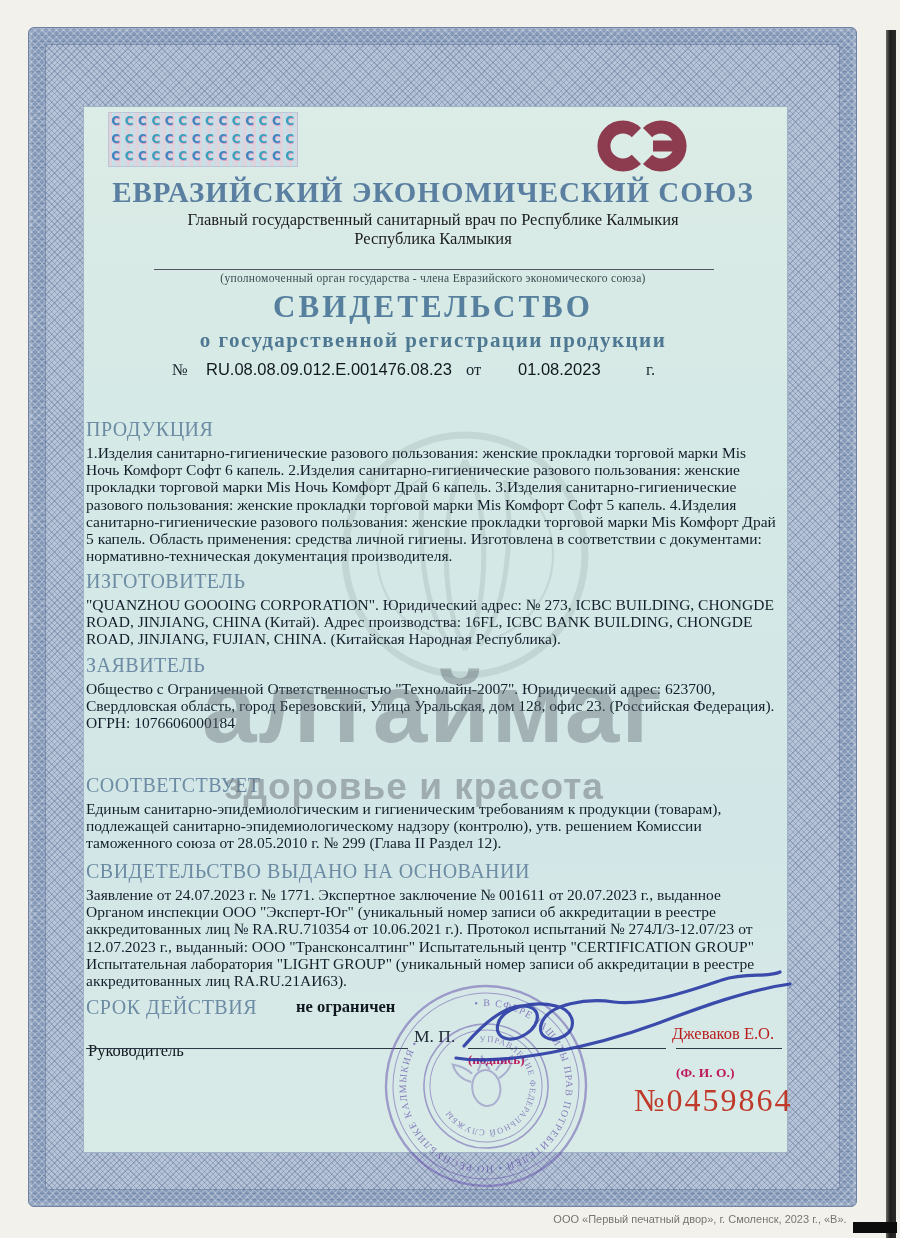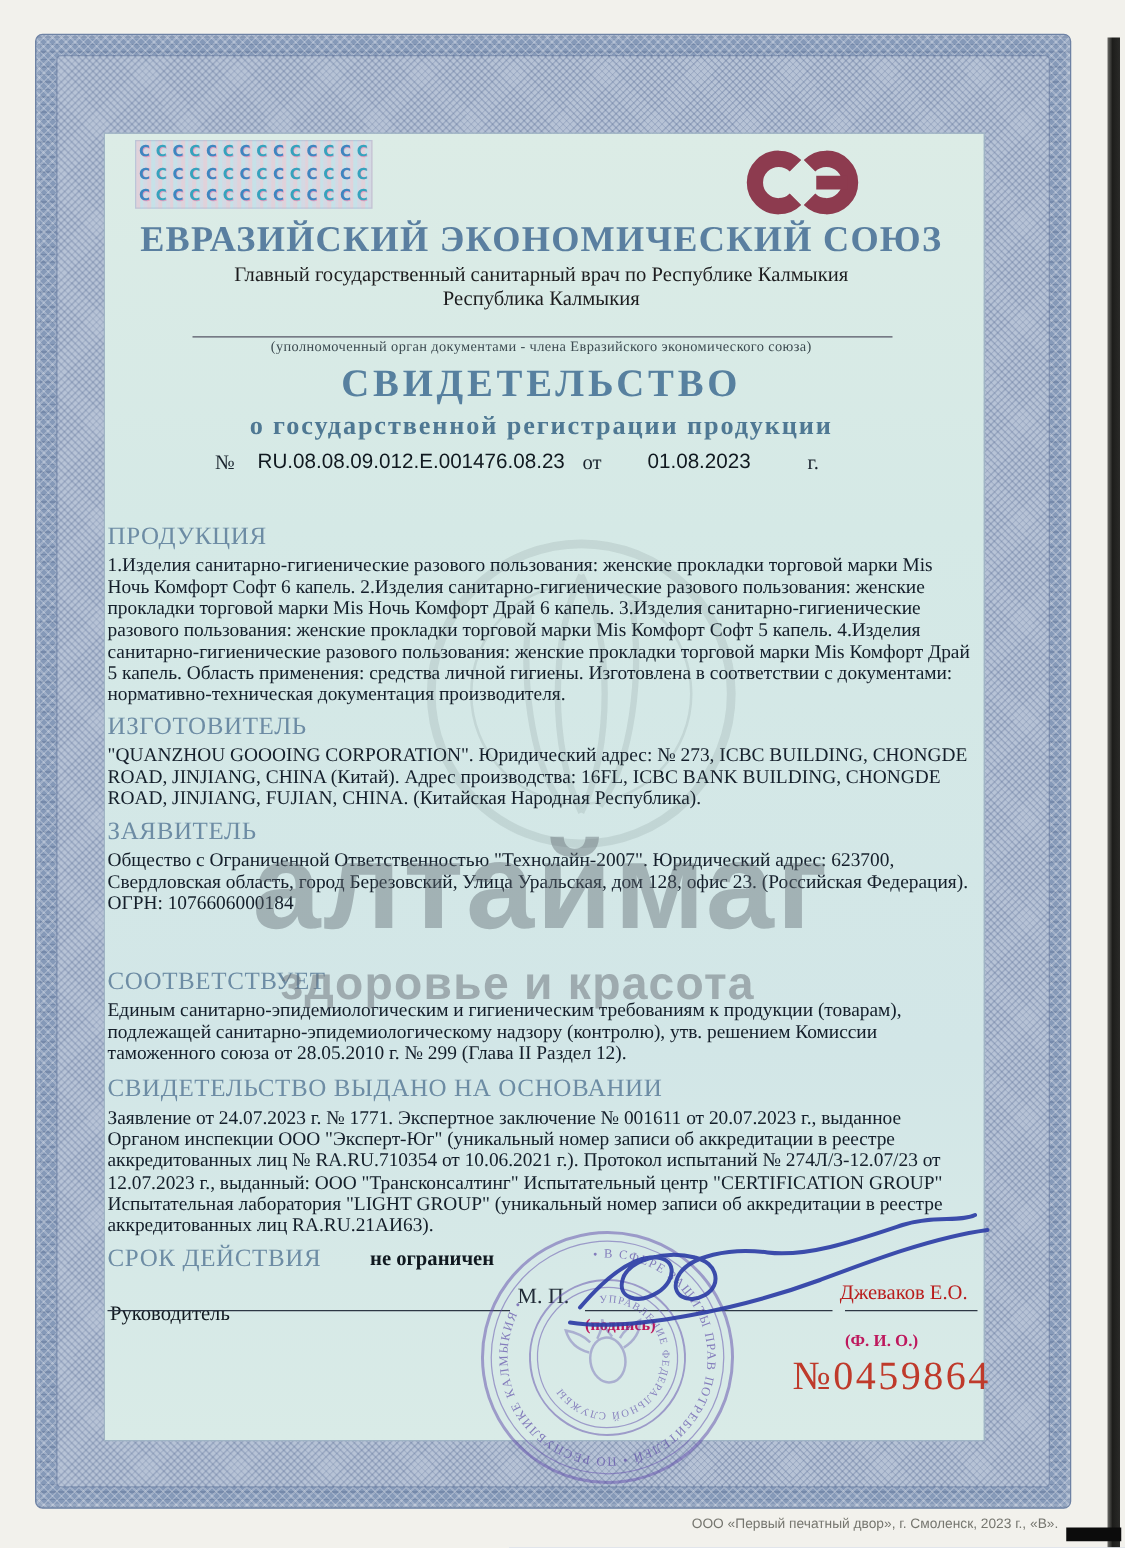--- a/index.html
+++ b/index.html
@@ -154,21 +154,21 @@
       </g>
       <path d="M61 32 H86" stroke="#8d3b4f" stroke-width="11" fill="none"></path>
     </svg>
 
     <div class="union-title">ЕВРАЗИЙСКИЙ ЭКОНОМИЧЕСКИЙ СОЮЗ</div>
     <div class="auth">
       <div>Главный государственный санитарный врач по Республике Калмыкия</div>
       <div>Республика Калмыкия</div>
     </div>
     <div class="divider"></div>
-    <div class="auth-note">(уполномоченный орган документами - члена Евразийского экономического союза)</div>
+    <div class="auth-note">(уполномоченный орган государства - члена Евразийского экономического союза)</div>
 
     <div class="cert-title">СВИДЕТЕЛЬСТВО</div>
     <div class="cert-subtitle">о государственной регистрации продукции</div>
 
     <div class="numrow">
       <span class="n-lab">№</span>
       <span class="n-num val">RU.08.08.09.012.Е.001476.08.23</span>
       <span class="n-ot">от</span>
       <span class="n-date val">01.08.2023</span>
       <span class="n-g">г.</span>

